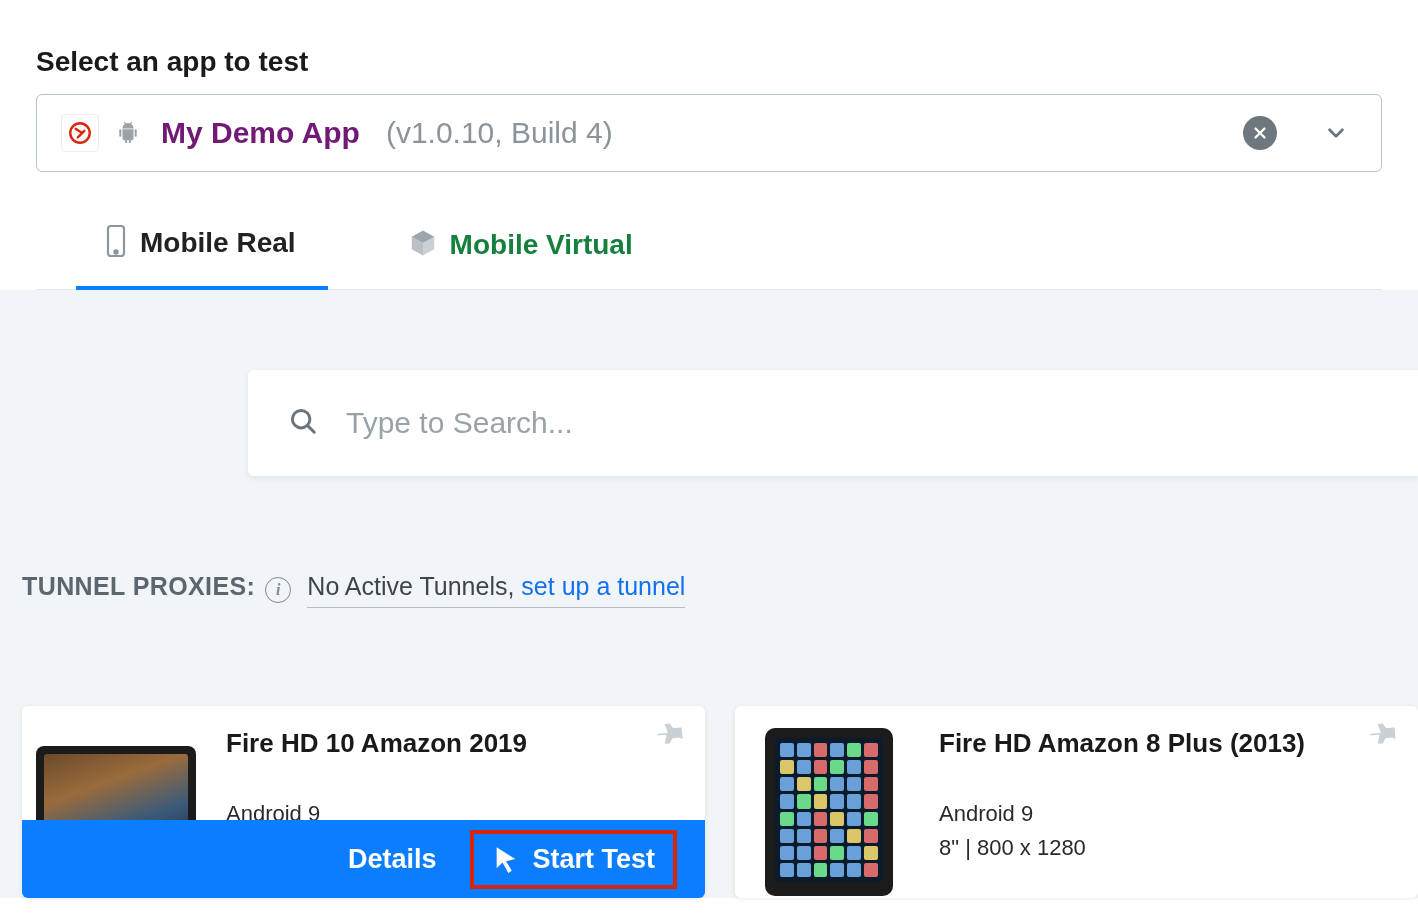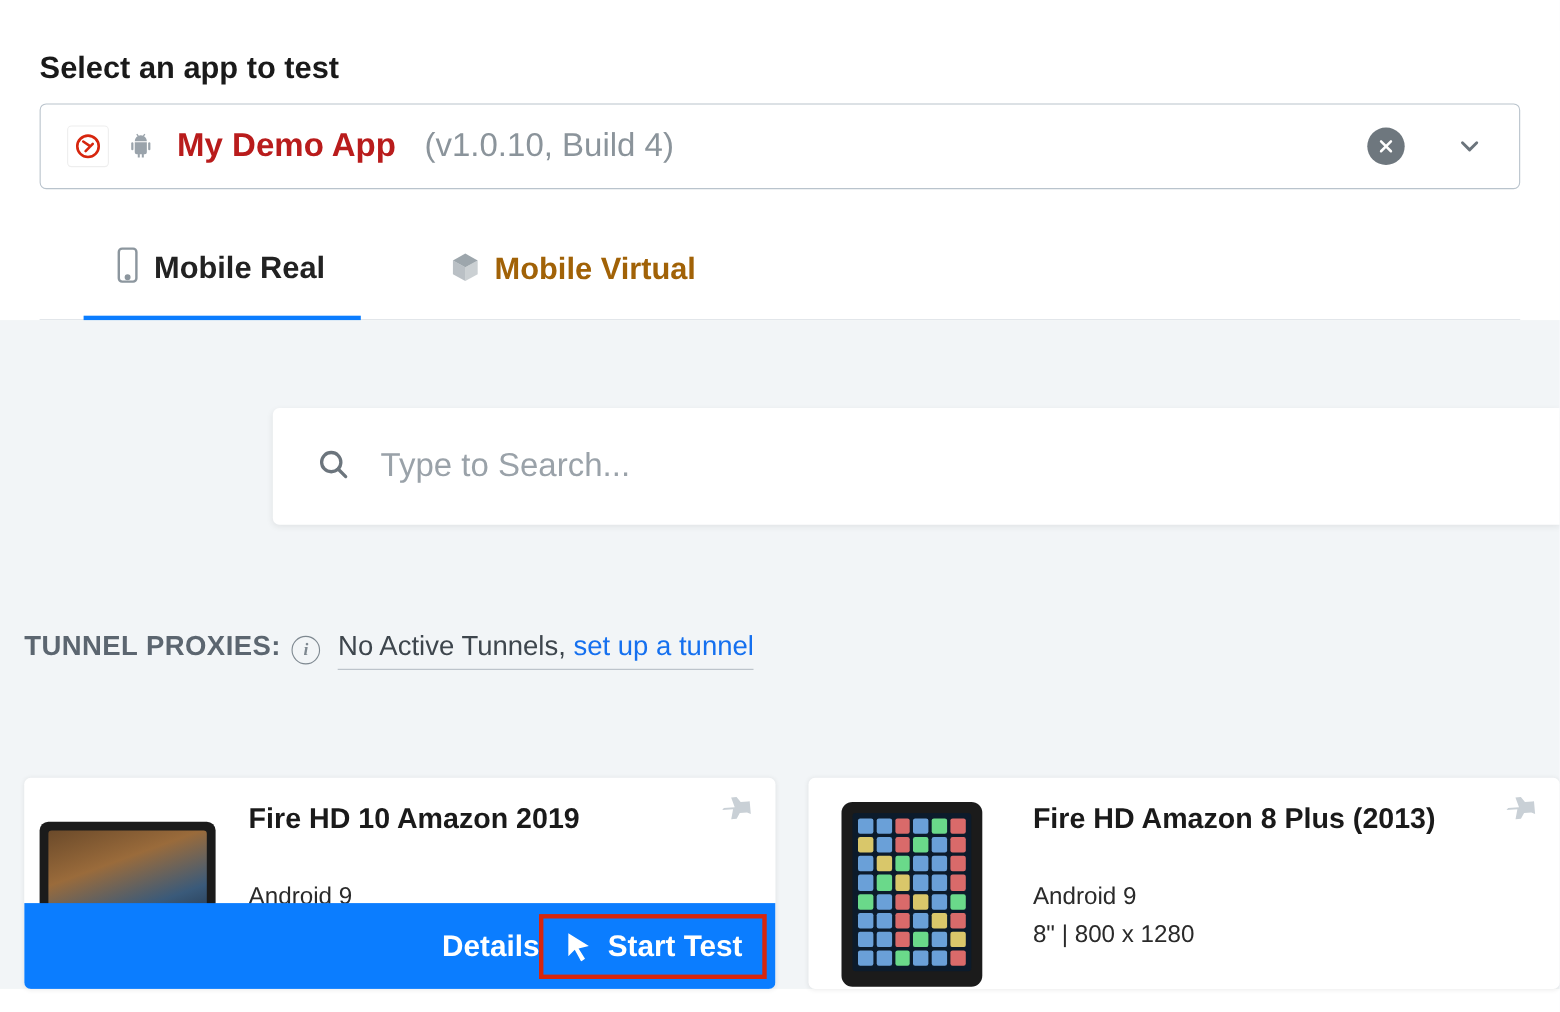--- a/index.html
+++ b/index.html
@@ -29,21 +29,21 @@
   }
   .app-thumb {
     width:38px; height:38px; border:1px solid #eee; border-radius:4px;
     display:flex; align-items:center; justify-content:center;
     color:#d7260e; font-weight:700; font-size:22px;
     background:#fff;
   }
   .app-thumb svg { width:26px; height:26px; }
   .android-icon { color:#9aa3ab; }
   .android-icon svg { width:22px; height:26px; display:block; }
-  .app-name { font-size:30px; font-weight:600; color:#b91c1c; margin-left:4px; }
+  .app-name { font-size:30px; font-weight:600; color:#701a75; margin-left:4px; }
   .app-version { font-size:30px; color:#8b949b; margin-left:8px; }
   .app-spacer { flex:1; }
   .clear-btn {
     width:34px; height:34px; border-radius:50%;
     background:#6e777e; color:#fff;
     display:flex; align-items:center; justify-content:center;
     cursor:pointer;
   }
   .chevron { margin-left:28px; margin-right:8px; color:#6b747c; cursor:pointer; }
   .chevron svg { width:26px; height:26px; display:block; }
@@ -52,21 +52,21 @@
     display:flex; gap:80px;
     border-bottom:1px solid #e2e6ea;
     padding-left: 40px;
   }
   .tab {
     display:flex; align-items:center; gap:12px;
     padding: 12px 0 24px 0;
     cursor:pointer;
   }
   .tab .tab-icon { color:#8c969e; }
-  .tab .tab-label { font-size:28px; font-weight:700; color:#a16207; }
+  .tab .tab-label { font-size:28px; font-weight:700; color:#15803d; }
   .tab.active .tab-label { color:#222; }
   .tab.active { border-bottom:4px solid #0b7dff; margin-bottom:-1px; padding-left:28px; padding-right:32px; }
 
   .lower-area {
     background:#f2f5f7;
     padding: 80px 0 0 0;
   }
   .search-row { padding-left:248px; }
   .search-box {
     background:#fff;
@@ -150,21 +150,21 @@
   .device-res { font-size:22px; color:#2a2a2a; margin-top:8px; }
   .pin-icon {
     position:absolute; top:14px; right:18px; color:#c9d0d6; cursor:pointer;
   }
   .pin-icon svg{ width:28px; height:28px; display:block; transform:rotate(40deg);}
 
   .action-bar {
     position:absolute; left:0; right:0; bottom:0;
     background:#0b7dff; height:78px;
     display:flex; align-items:center; justify-content:flex-end;
-    padding-right:8px;
+    gap:34px; padding-right:28px;
   }
   .details-btn { color:#fff; font-size:27px; font-weight:600; cursor:pointer; }
   .start-test-btn {
     display:flex; align-items:center; gap:12px;
     color:#fff; font-size:27px; font-weight:600; cursor:pointer;
     border:4px solid #d7260e; padding:10px 18px;
   }
   .cursor-icon { color:#fff; }
   .cursor-icon svg{ width:28px; height:28px; display:block;}
 </style>

